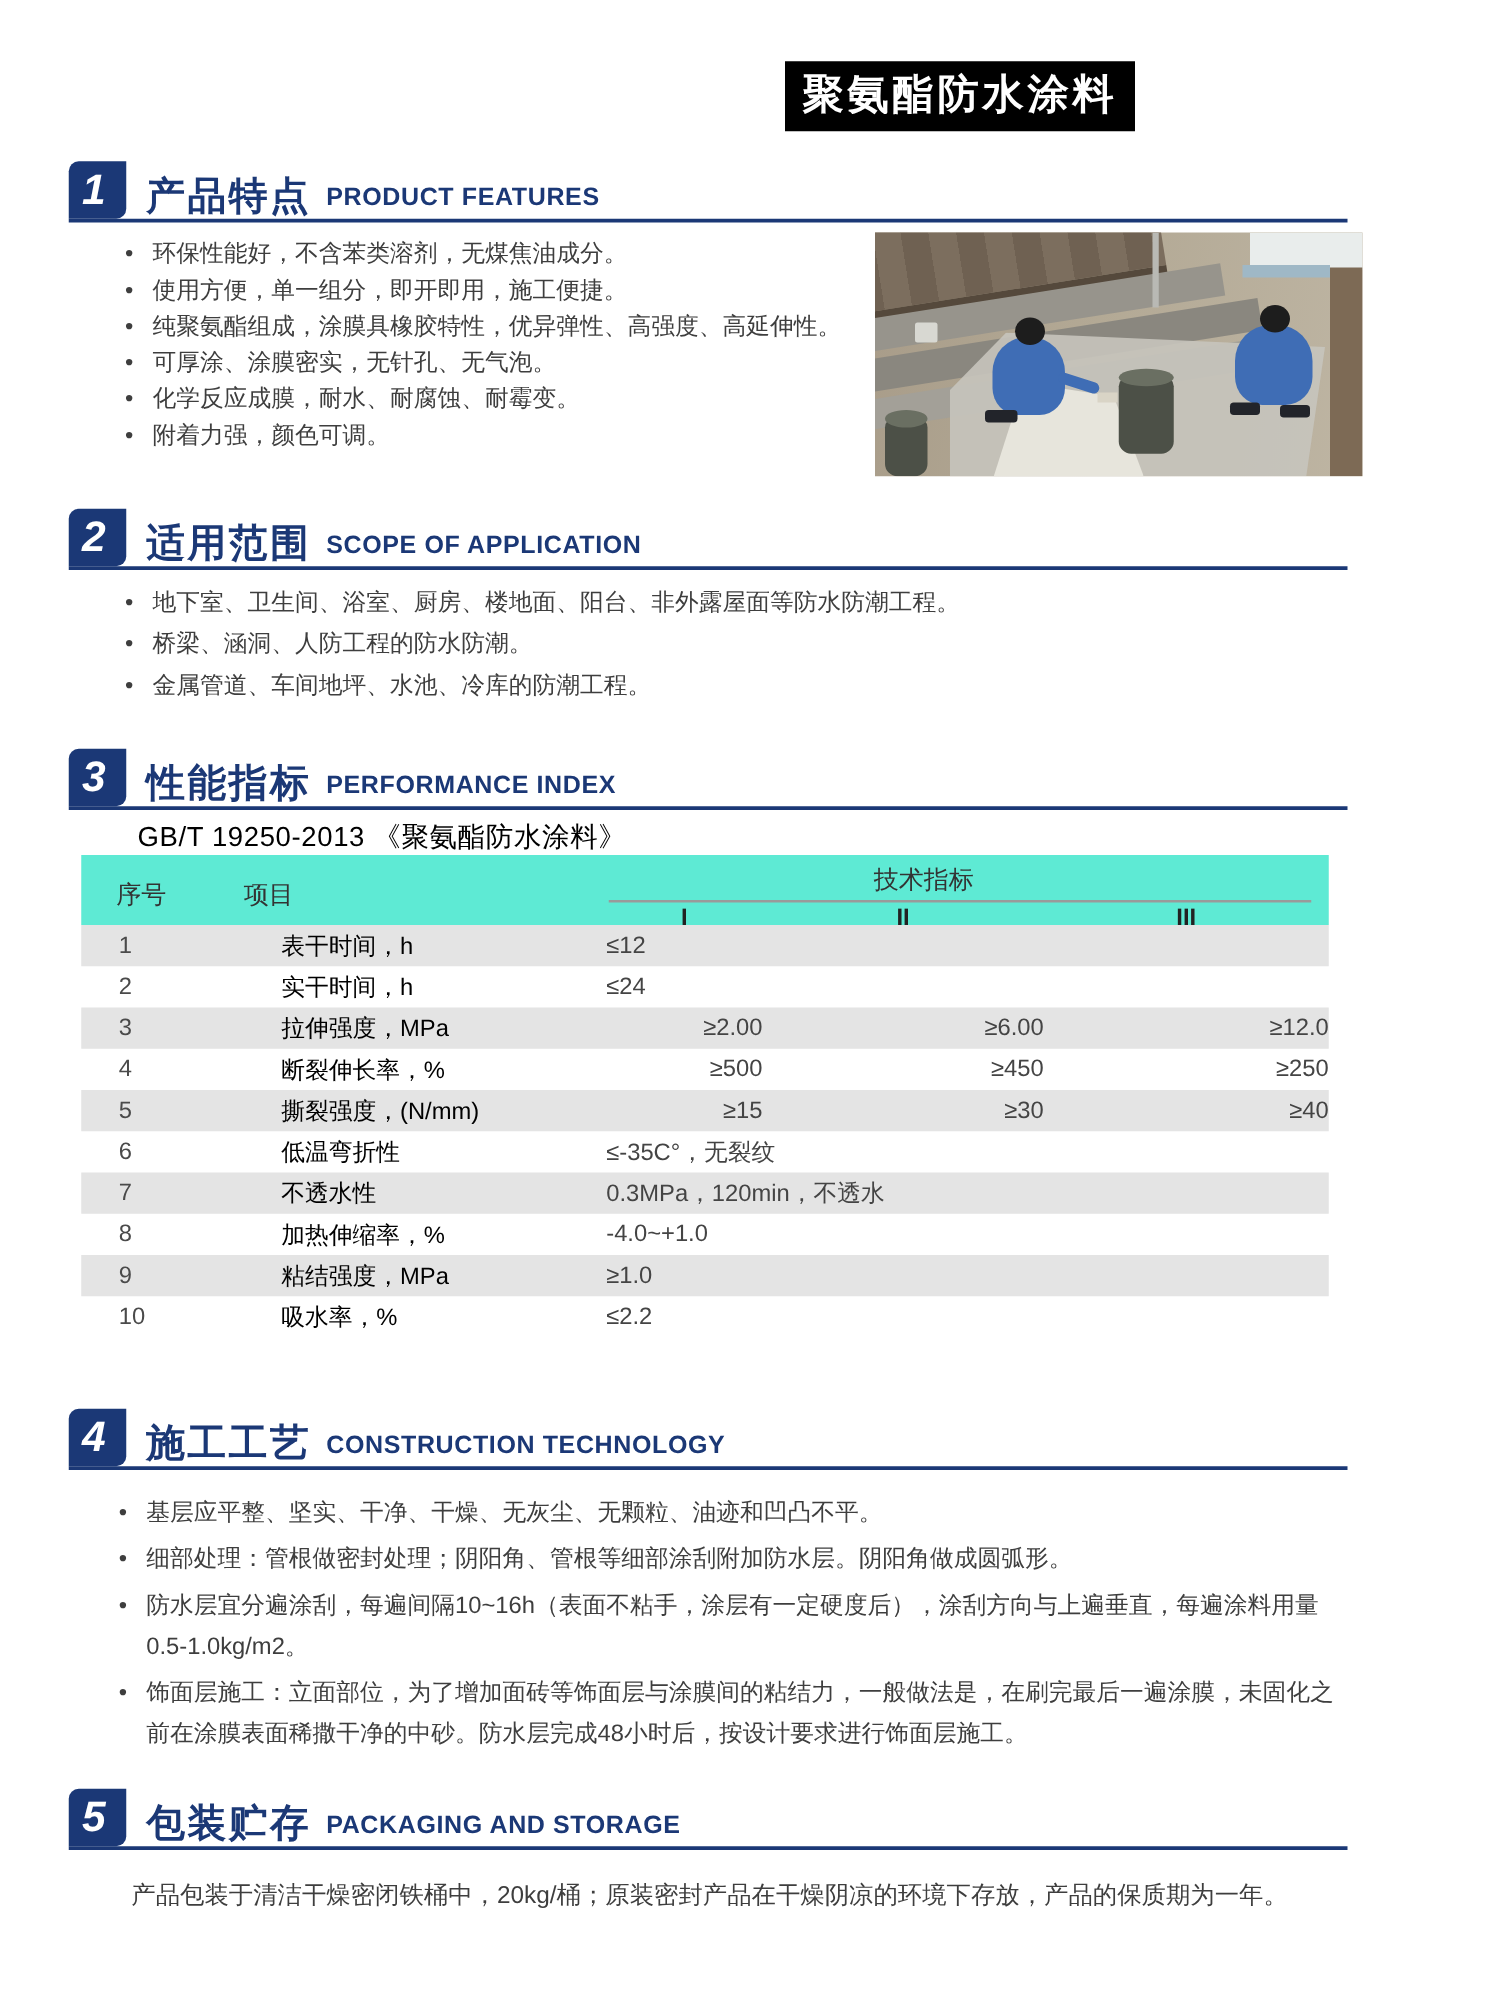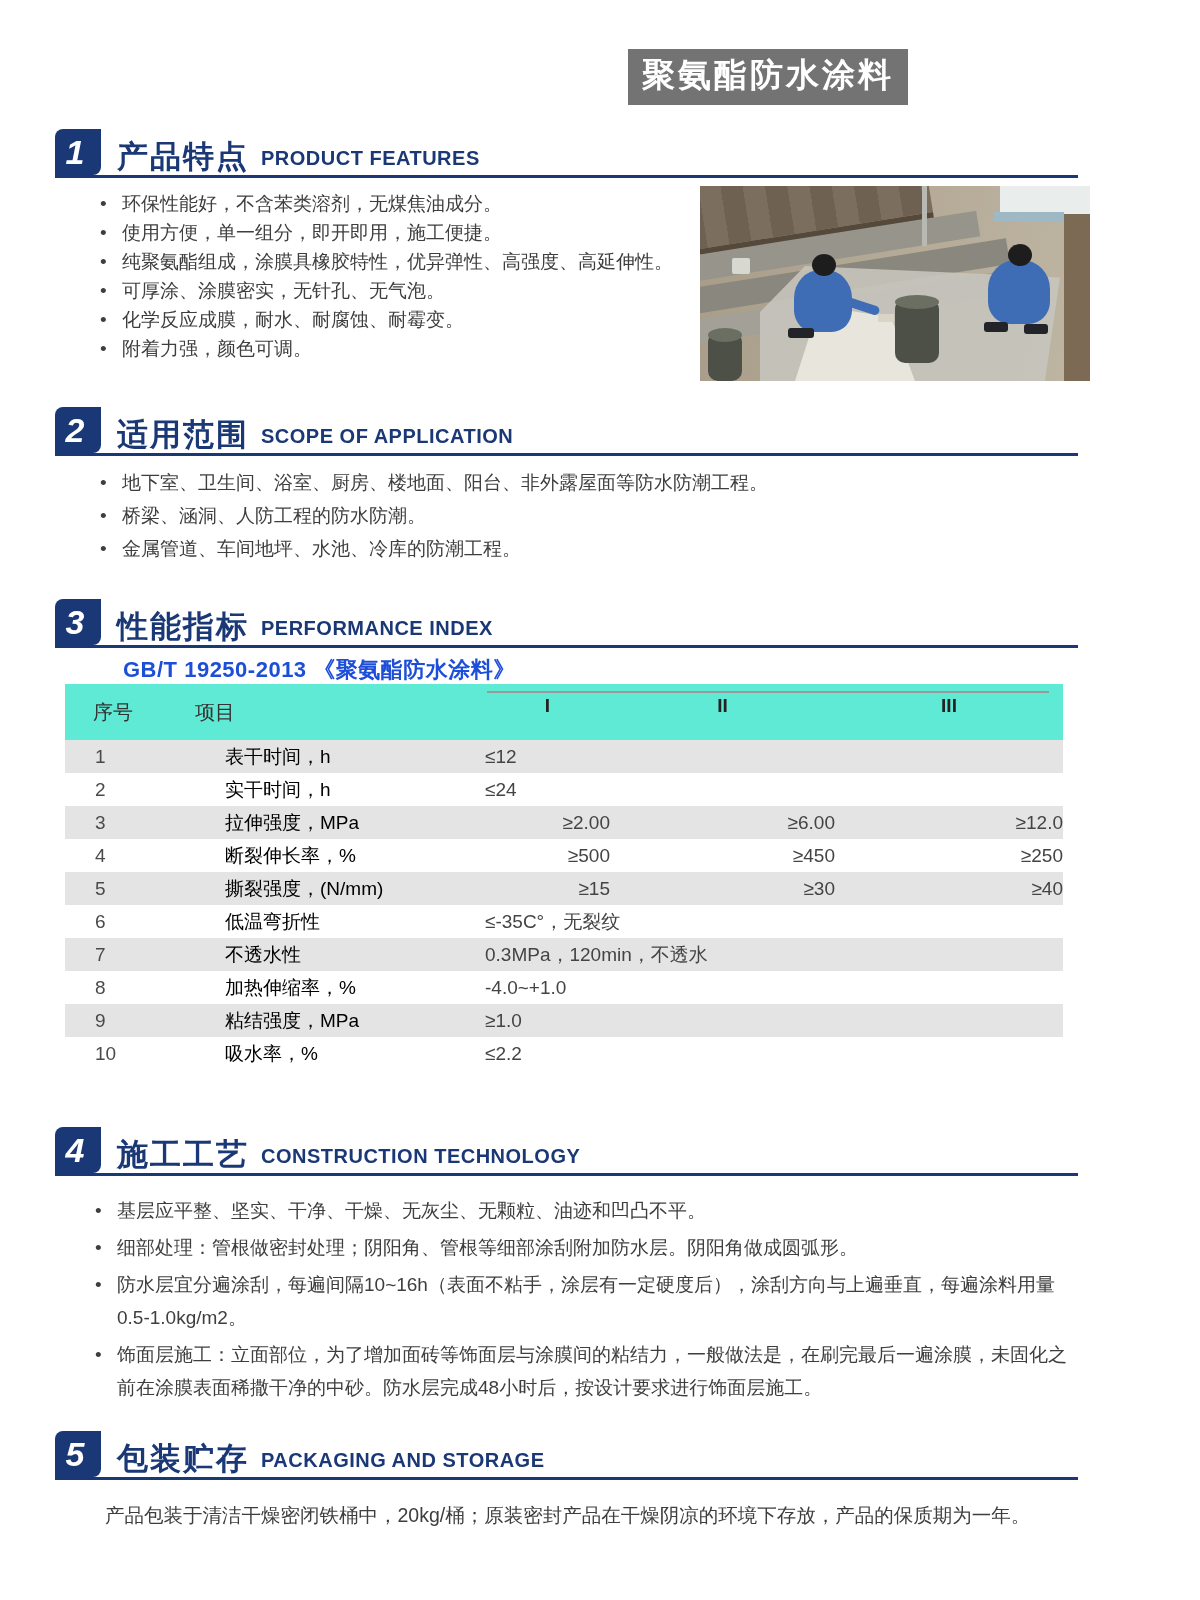--- a/index.html
+++ b/index.html
@@ -1,20 +1,20 @@
 <!DOCTYPE html>
 <html><head>
 <meta charset="utf-8">
 <style>
   * { margin:0; padding:0; box-sizing:border-box; }
   body { background:#ffffff; font-family:"Liberation Sans", sans-serif; }
   .page { position:relative; width:1200px; height:1600px; background:#fff; overflow:hidden; }
 
   
-  .banner { position:absolute; left:628px; top:49px; background:#737373; color:#fff;
+  .banner { position:absolute; left:628px; top:49px; background:#000000; color:#fff;
             font-size:33px; font-weight:bold; letter-spacing:3px; padding:4px 14px 7px;text-align:center; }
 
   .content { position:absolute; left:55px; top:0; width:1023px; }
 
   
   .sec-header { position:absolute; left:0; width:1023px; height:48px;
                 display:flex; align-items:flex-end; border-bottom:3px solid #1b3876; }
   .sec-num { width:46px; height:46px; background:#1b3876; color:#fff; border-radius:8px 0 8px 0;
              font-size:34px; font-weight:bold; font-style:italic; display:flex;
              align-items:center; justify-content:center; padding-right:6px; flex:0 0 46px; }
@@ -64,21 +64,21 @@
   .w1 .w-shoe { left:0px; top:74px; width:26px; height:10px; }
   .w1 .w-arm { position:absolute; left:58px; top:48px; width:34px; height:9px; background:#3f6db5; transform:rotate(18deg); border-radius:5px; }
   .w1 .w-brush { position:absolute; left:90px; top:60px; width:16px; height:8px; background:#d9d4c6; }
   .w2 { left:278px; top:58px; width:80px; height:95px; }
   .w2 .w-head { left:30px; top:0; width:24px; height:22px; }
   .w2 .w-body { left:10px; top:16px; width:62px; height:64px; }
   .w2 .w-shoe { left:6px; top:78px; width:24px; height:10px; }
   .w2 .w-shoe2 { position:absolute; left:46px; top:80px; width:24px; height:10px; background:#22242a; border-radius:3px; }
 
   
-  .gb-line { position:absolute; color:#1d4ed8; font-size:22px; font-weight:bold; letter-spacing:0.5px;margin-left:13px; }
+  .gb-line { position:absolute; color:#000000; font-size:22px; font-weight:normal; letter-spacing:0.5px; }
 
   .spec-table { position:absolute; left:10px; top:684px; width:998px; font-size:19px; color:#444; }
   .t-head { display:grid; grid-template-columns:130px 290px 1fr; background:#5eead4; height:56px; }
   .th-seq { align-self:center; padding-left:28px; font-size:20px; color:#333; }
   .th-item { align-self:center; font-size:20px; color:#333; }
   .th-tech { display:flex; flex-direction:column; justify-content:flex-start; padding-top:4px; }
   .th-tech-label { text-align:center; font-size:20px; color:#333; transform:translateX(-35px); padding-top:2px; }
   .th-tech-rule { border-top:2px solid #9a9a9a; margin:3px 14px 0 2px; }
   .th-cols { display:grid; grid-template-columns:125px 225px 1fr; margin-top:2px; }
   .th-col { text-align:center; font-weight:bold; color:#222; font-size:19px; }
@@ -189,20 +189,21 @@
       <div class="sec-sub">PERFORMANCE INDEX</div>
     </div>
 
     <div class="gb-line" style="top:655px; left:55px;">GB/T 19250-2013 《聚氨酯防水涂料》</div>
 
     <div class="spec-table">
       <div class="t-head">
         <div class="th-seq">序号</div>
         <div class="th-item">项目</div>
         <div class="th-tech">
+          <div class="th-tech-label">技术指标</div>
           <div class="th-tech-rule"></div>
           <div class="th-cols">
             <div class="th-col">I</div>
             <div class="th-col">II</div>
             <div class="th-col">III</div>
           </div>
         </div>
       </div>
       <div class="t-row">
         <div class="td-seq">1</div>

